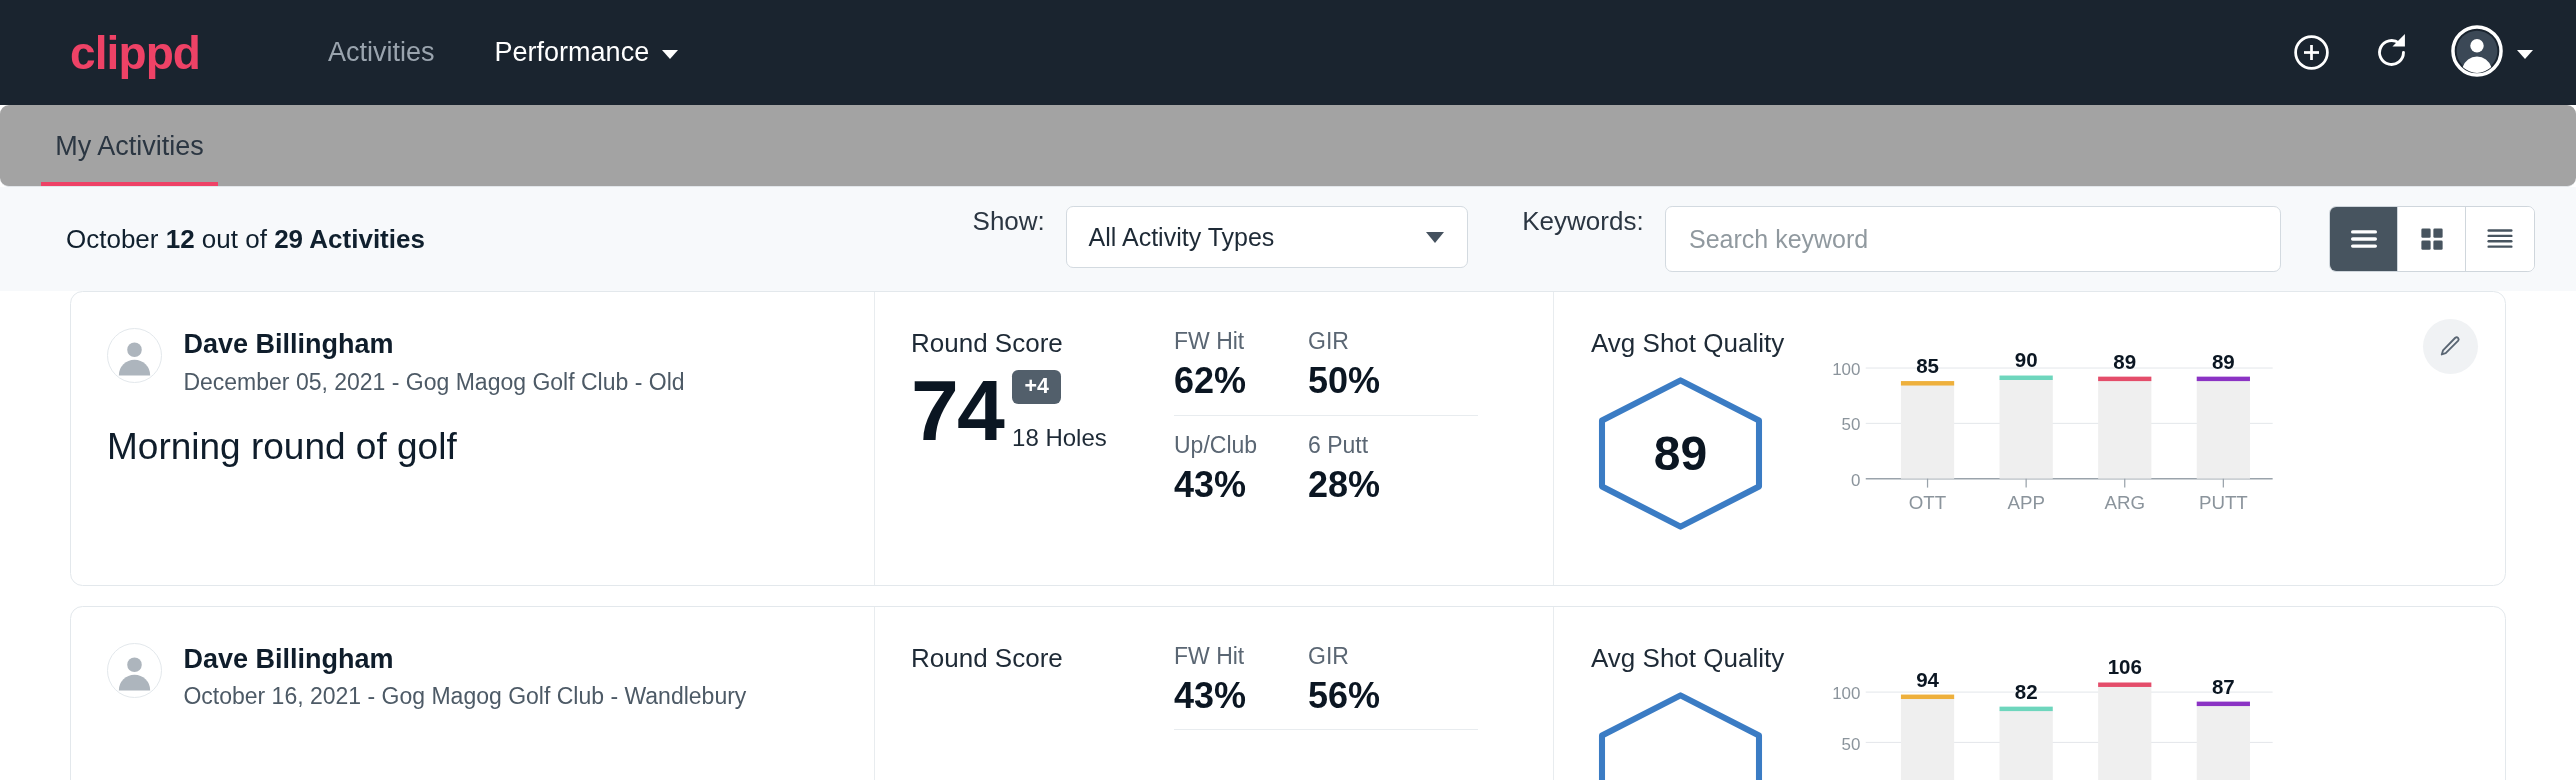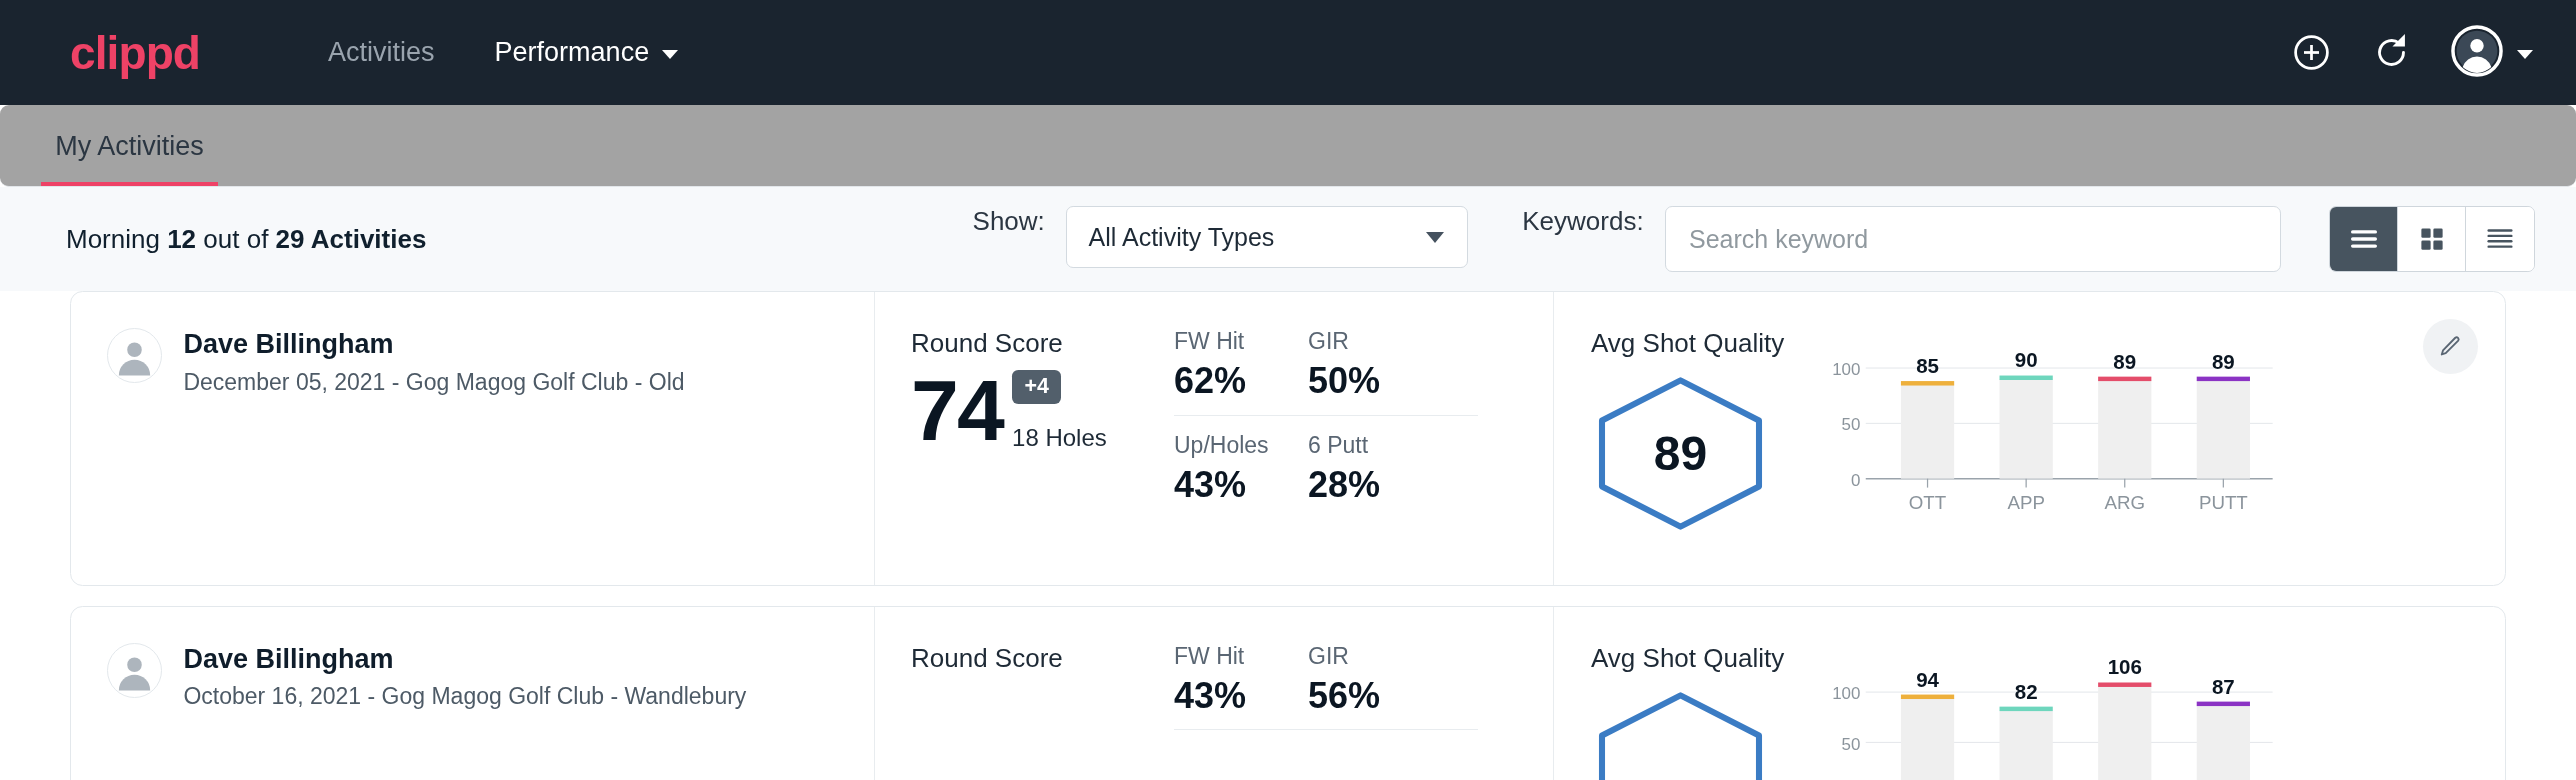--- a/index.html
+++ b/index.html
@@ -242,21 +242,21 @@
 </div>
 
 <div class="tabbar">
   <div class="tab active">
     <span>My Activities</span>
   </div>
 </div>
 
 <div class="filterbar">
   <div class="viewing">
-    <span>Morning </span><b>12</b><span> out of </span><b>29 Activities</b>
+    <span>October </span><b>12</b><span> out of </span><b>29 Activities</b>
   </div>
 
   <div class="filter-mid">
     <span class="field-label">Show:</span>
     <div class="select">
       <span>All Activity Types</span>
       <span class="chev-dark"></span>
     </div>
     <span class="kw-label">Keywords:</span>
     <input class="search-input" type="text" placeholder="Search keyword" style="">
@@ -298,20 +298,21 @@
           <svg width="55" height="55" viewBox="0 0 24 24">
               <circle cx="12" cy="9.4" r="3.3" fill="#adb5bd"></circle>
               <path d="M4.9 21a7.1 7.1 0 0 1 14.2 0z" fill="#adb5bd"></path>
             </svg>
         </div>
         <div>
           <div class="pname">Dave Billingham</div>
           <div class="pmeta">December 05, 2021 - Gog Magog Golf Club - Old</div>
         </div>
       </div>
+      <div class="ctitle">Morning round of golf</div>
     </div>
 
     <div class="col-b">
       <div class="blk-label">Round Score</div>
       <div class="score-row">
         <div class="score-num">74</div>
         <div class="score-side">
           <div class="badge">+4</div>
           <div class="holes">18 Holes</div>
         </div>
@@ -322,21 +323,21 @@
       <div class="stats">
         <div class="stat top">
           <div class="stat-lbl">FW Hit</div>
           <div class="stat-val">62%</div>
         </div>
         <div class="stat top">
           <div class="stat-lbl">GIR</div>
           <div class="stat-val">50%</div>
         </div>
         <div class="stat bot">
-          <div class="stat-lbl">Up/Holes</div>
+          <div class="stat-lbl">Up/Club</div>
           <div class="stat-val">43%</div>
         </div>
         <div class="stat bot">
           <div class="stat-lbl">6 Putt</div>
           <div class="stat-val">28%</div>
         </div>
       </div>
     </div>
 
     <div class="col-d">

